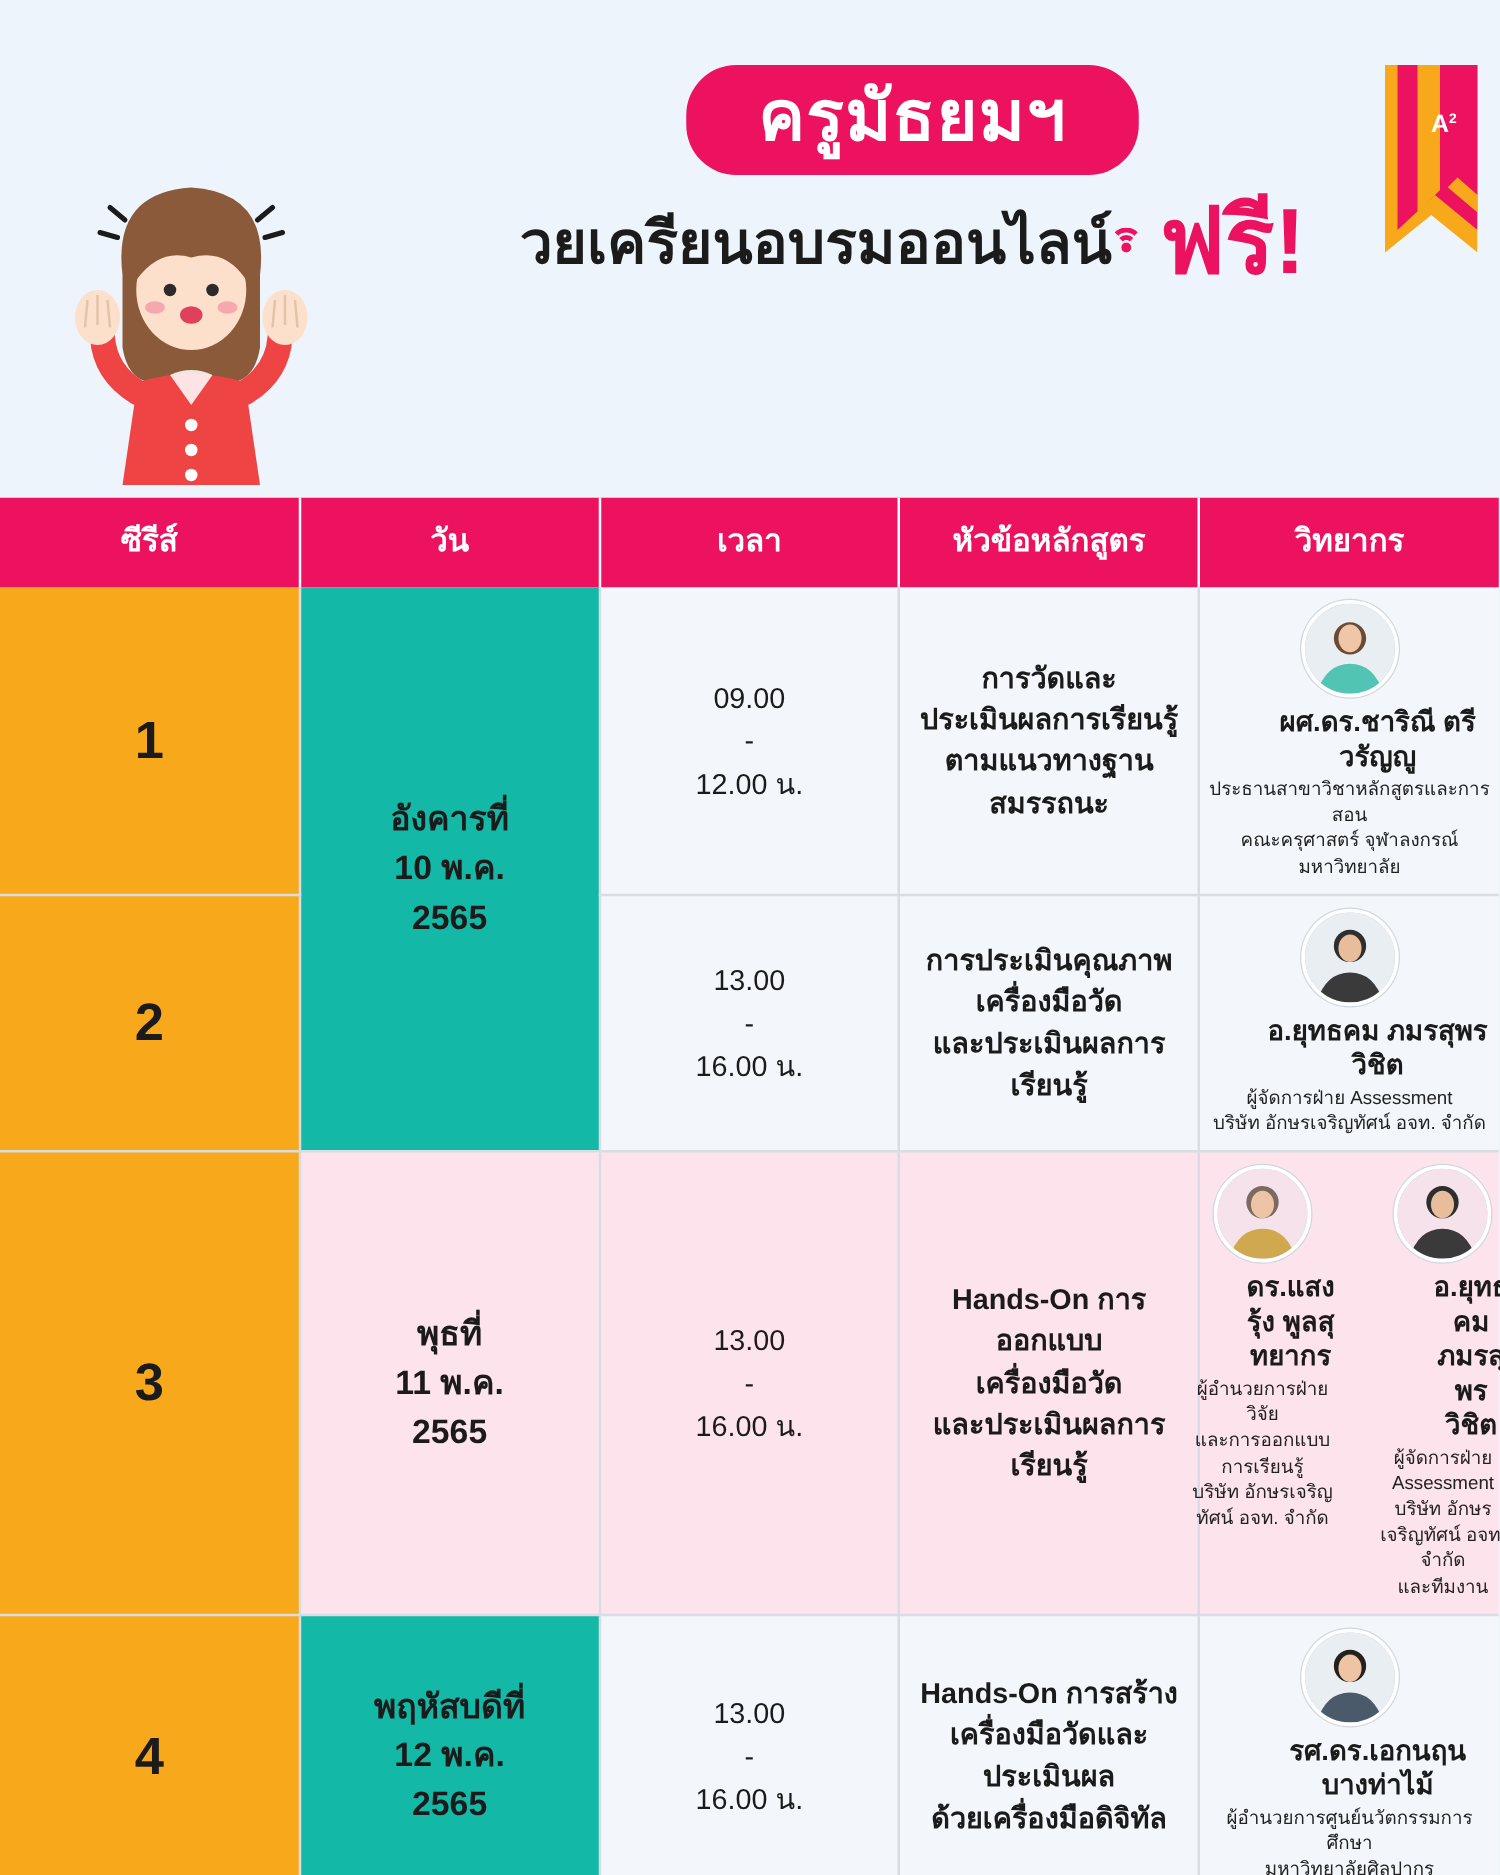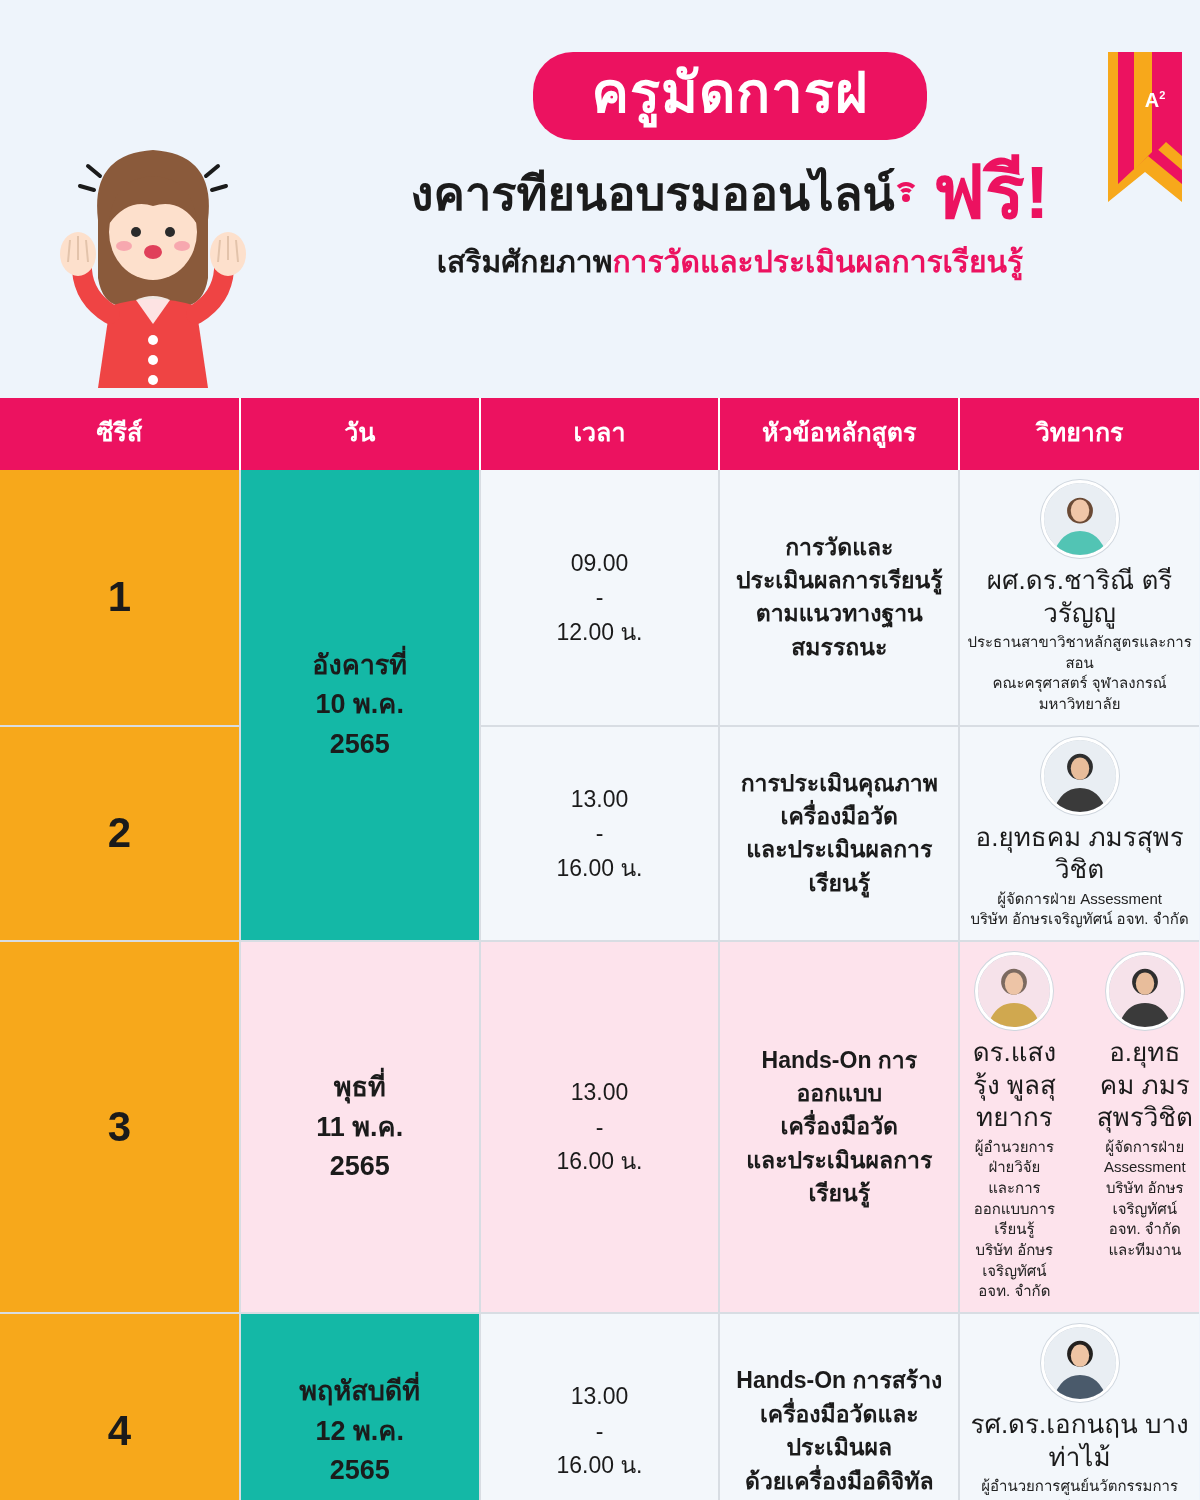--- a/index.html
+++ b/index.html
@@ -171,21 +171,21 @@
   .avatar {
     width: 78px; height: 78px;
     border-radius: 50%;
     margin: 0 auto 6px;
     border: 3px solid #ffffff;
     box-shadow: 0 0 0 1px #cfd6de;
     overflow: hidden;
     position: relative;
     background: #cfd6de;
   }
-  .spk-name { font-size: 26px; font-weight: normal; line-height: 1.25; }
+  .spk-name { font-size: 22px; font-weight: bold; line-height: 1.25; margin-left: 45px; }
   .spk-role { font-size: 15px; line-height: 1.38; margin-top: 3px; color: #222; }
 
   .note-row td {
     background: #eef4fb;
     border-right: none;
     border-bottom: none;
     font-size: 21px;
     font-weight: bold;
     padding: 16px 0 14px;
     color: #1b1b1b;
@@ -249,26 +249,23 @@
 
       <g stroke="#1b1b1b" stroke-width="4" stroke-linecap="round">
         <line x1="42" y1="48" x2="30" y2="38"></line>
           <line x1="36" y1="62" x2="22" y2="58"></line>
         <line x1="148" y1="48" x2="160" y2="38"></line>
           <line x1="154" y1="62" x2="168" y2="58"></line>
       </g>
     </svg>
 
     <div class="title-wrap">
-      <div class="pill">ครูมัดการฝ</div>
+      <div class="pill">ครูมัธยมฯ</div>
       <div class="line2">
-        <span>งคารทียนอบรมออนไลน์</span><span class="wifi"><i></i><i></i><i></i></span><span class="free">ฟรี!</span>
-      </div>
-      <div class="line3">
-        <span>เสริมศักยภาพ</span><span class="pinktxt">การวัดและประเมินผลการเรียนรู้</span>
+        <span>วยเครียนอบรมออนไลน์</span><span class="wifi"><i></i><i></i><i></i></span><span class="free">ฟรี!</span>
       </div>
     </div>
   </div>
 
   <table class="sched">
     <thead>
       <tr>
         <th class="series-h">ซีรีส์</th>
         <th>วัน</th>
         <th>เวลา</th>

